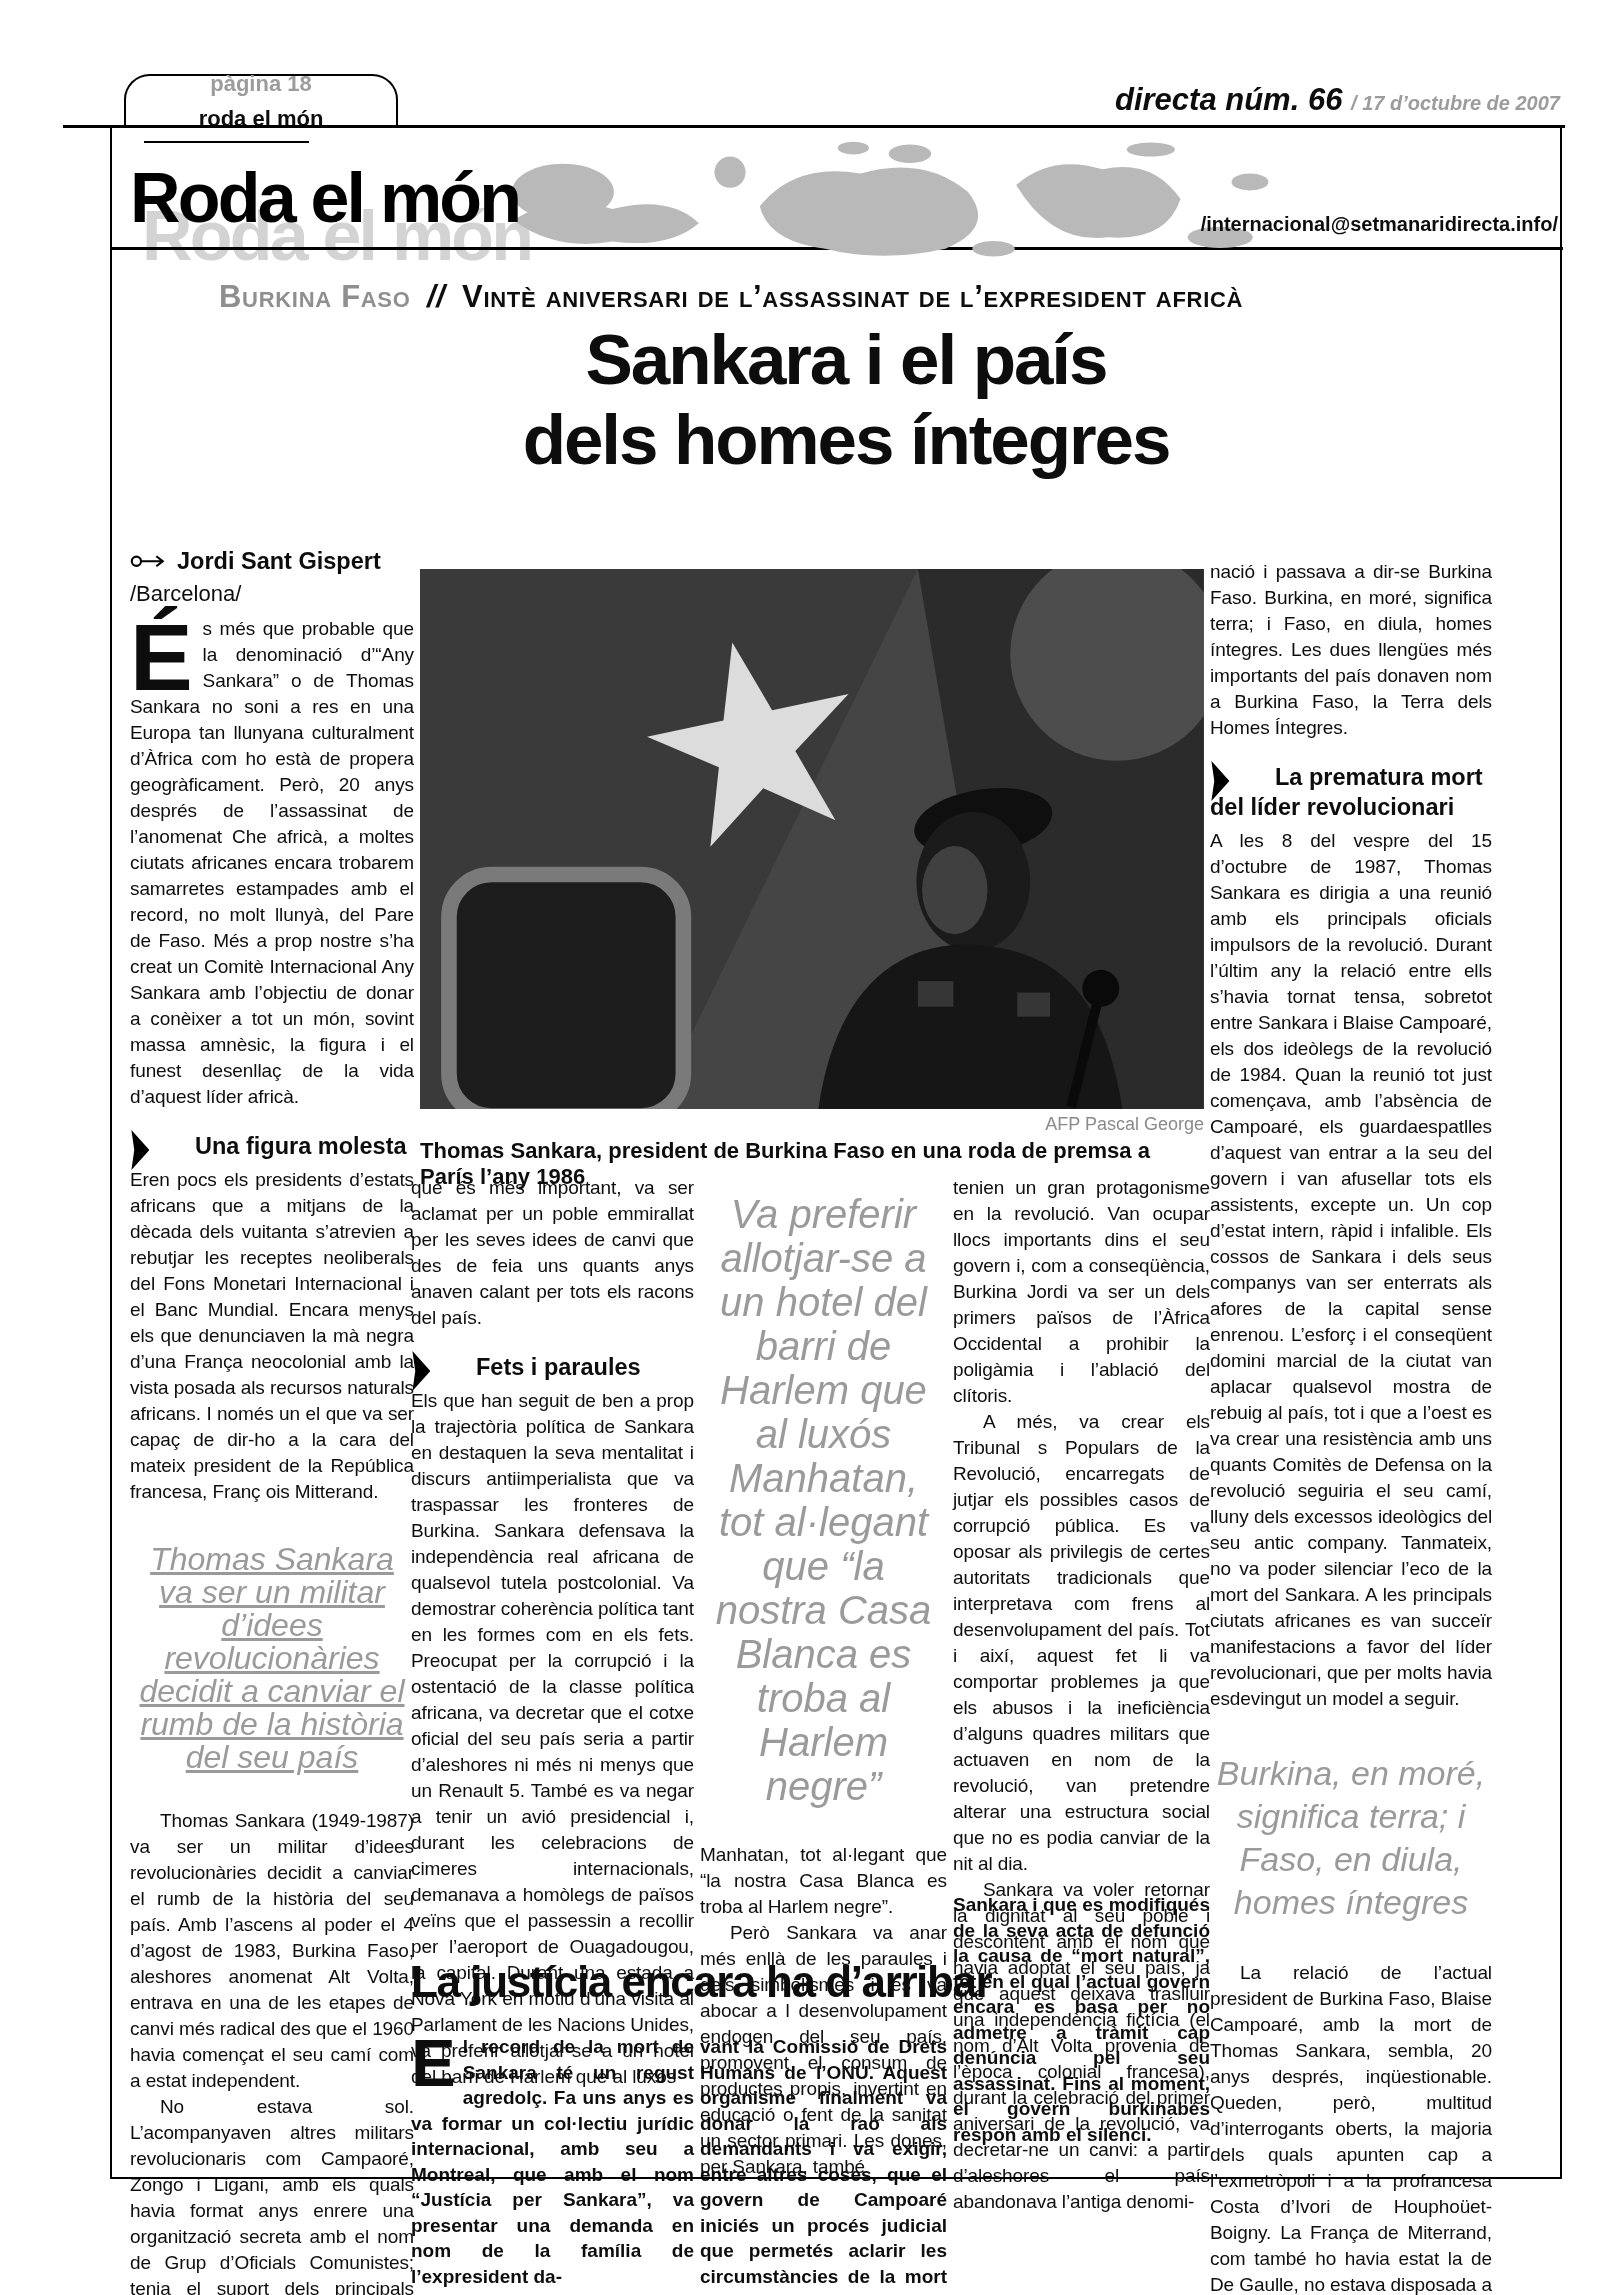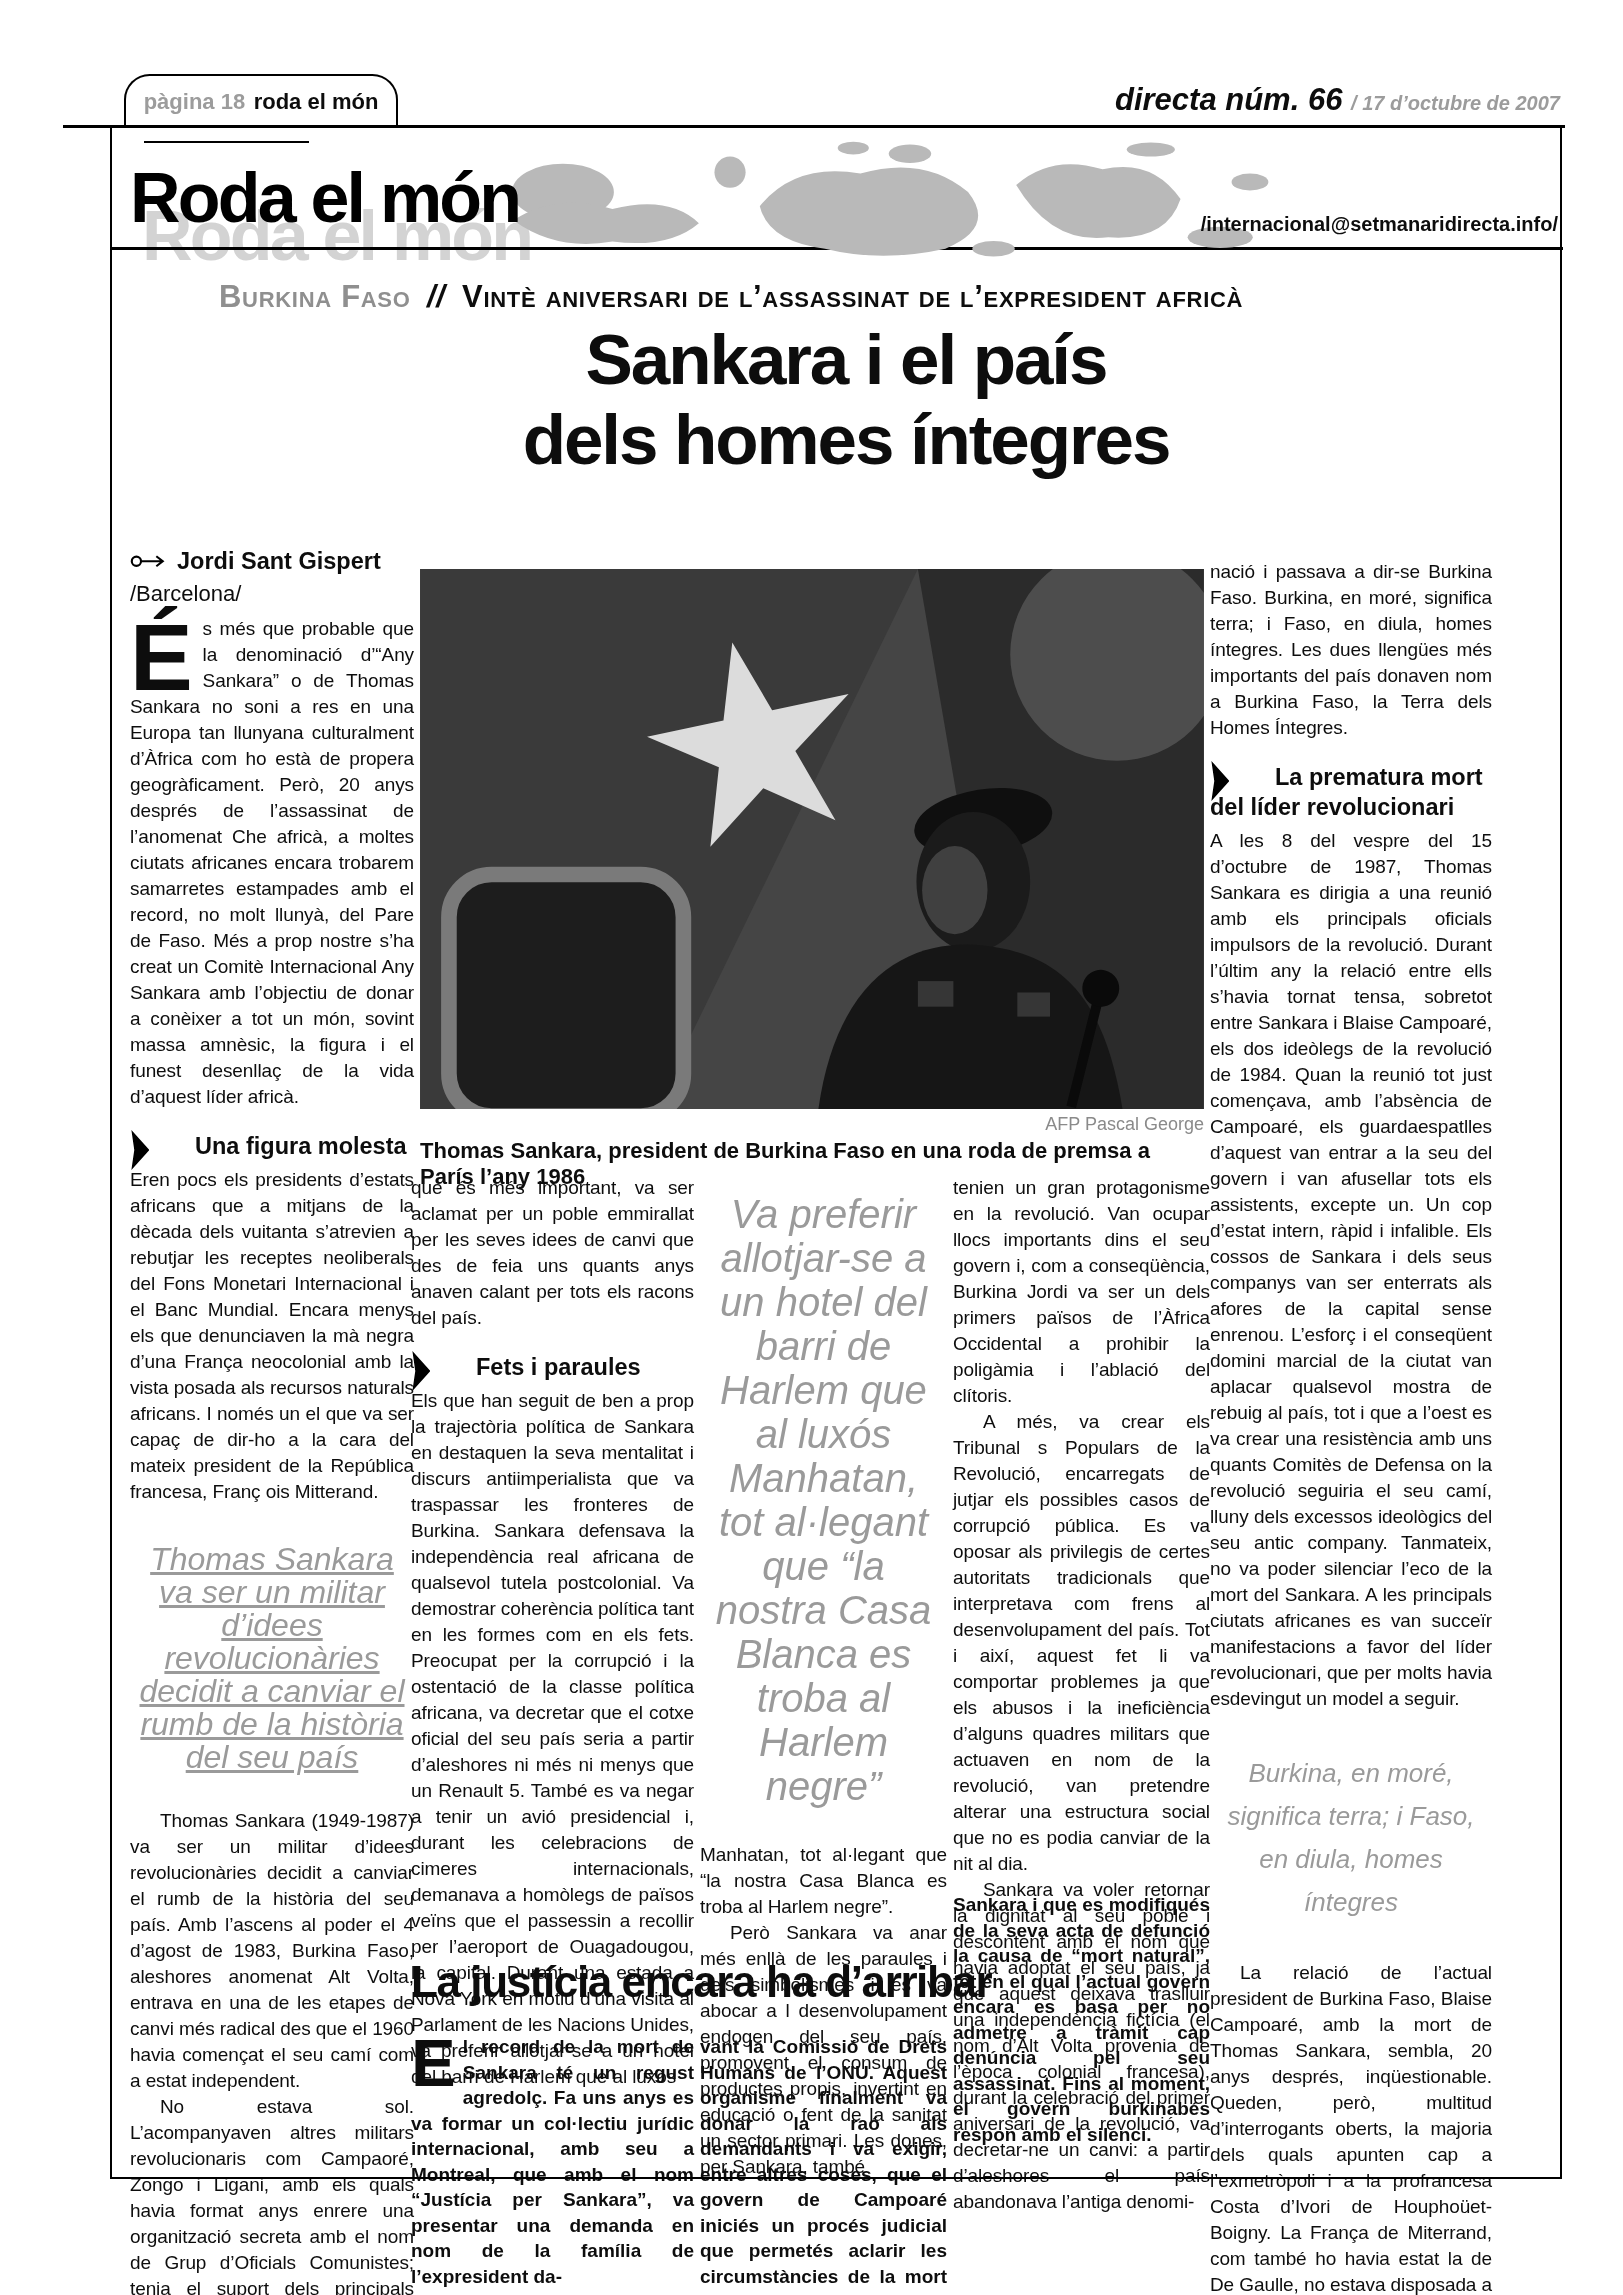--- a/index.html
+++ b/index.html
@@ -6,21 +6,21 @@
   #page{position:relative;width:1623px;height:2295px;background:#fff;overflow:hidden;
         font-family:"Liberation Sans",sans-serif;color:#0d0d0d;}
 
   .hrule{position:absolute;background:#000;height:2.8px;}
   .vrule{position:absolute;background:#000;width:2.1px;}
 
   
   #page-tab{position:absolute;left:124px;top:74px;width:270px;height:51px;
     border:2.8px solid #000;border-bottom:none;border-radius:25.6px 25.6px 0 0;background:#fff;
     display:flex;align-items:center;justify-content:center;gap:8.5px;
-    font-weight:bold;font-size:22px;}
+    font-weight:bold;font-size:22px;flex-direction:column;}
   #page-tab .gray{color:#9c9c9c;}
   #masthead{position:absolute;right:63px;top:82px;font-style:italic;font-weight:bold;
     font-size:31px;white-space:nowrap;}
   #masthead .date{color:#9c9c9c;font-size:20px;}
   #tab-underline{position:absolute;left:144px;top:141px;width:165px;height:2.1px;background:#000;}
 
   
   .section-title{font-weight:bold;font-size:70px;letter-spacing:-2.8px;white-space:nowrap;}
   #section-title-shadow{position:absolute;left:142px;top:196px;color:#d3d3d3;z-index:0;}
   #section-title-main{position:absolute;left:130px;top:158px;color:#000;z-index:2;}
@@ -54,21 +54,21 @@
 
   .dropcap{float:left;font-weight:bold;font-size:94px;line-height:71px;margin:5.7px 10px 0 0;}
   .subhead{position:relative;font-weight:bold;font-size:23.5px;line-height:30px;
     margin:21.3px 0 5.7px 0;text-indent:65px;text-align:left;}
   .subhead .marker{position:absolute;left:1.4px;top:-1.4px;width:18px;height:40px;background:#000;
     clip-path:polygon(0 0,100% 50%,0 100%,16% 50%);text-indent:0;}
 
   .pq{font-style:italic;color:#9a9a9a;text-align:center;font-weight:400;}
   #pq1{font-size:32px;line-height:33px;margin:38px 0 34px;text-decoration:underline;}
   #pq2{font-size:40px;line-height:44px;padding:17px 1.4px 0;}
-  #pq3{font-size:26px;line-height:43px;margin:40px 0 36px;}
+  #pq3{font-size:34px;line-height:43px;margin:40px 0 36px;}
   #col3 .after-pq{margin-top:34px;}
 
   
   #photo{position:absolute;left:420px;top:569px;width:784px;height:540px;background:#3a3a3a;}
   #photo-credit{position:absolute;left:420px;top:1114px;width:784px;text-align:right;
     color:#8a8a8a;font-size:18px;}
   #photo-caption{position:absolute;left:420px;top:1138px;width:784px;font-weight:bold;font-size:22px;}
 
   
   #justice-heading{position:absolute;left:411px;top:1957px;font-weight:bold;font-size:44px;

